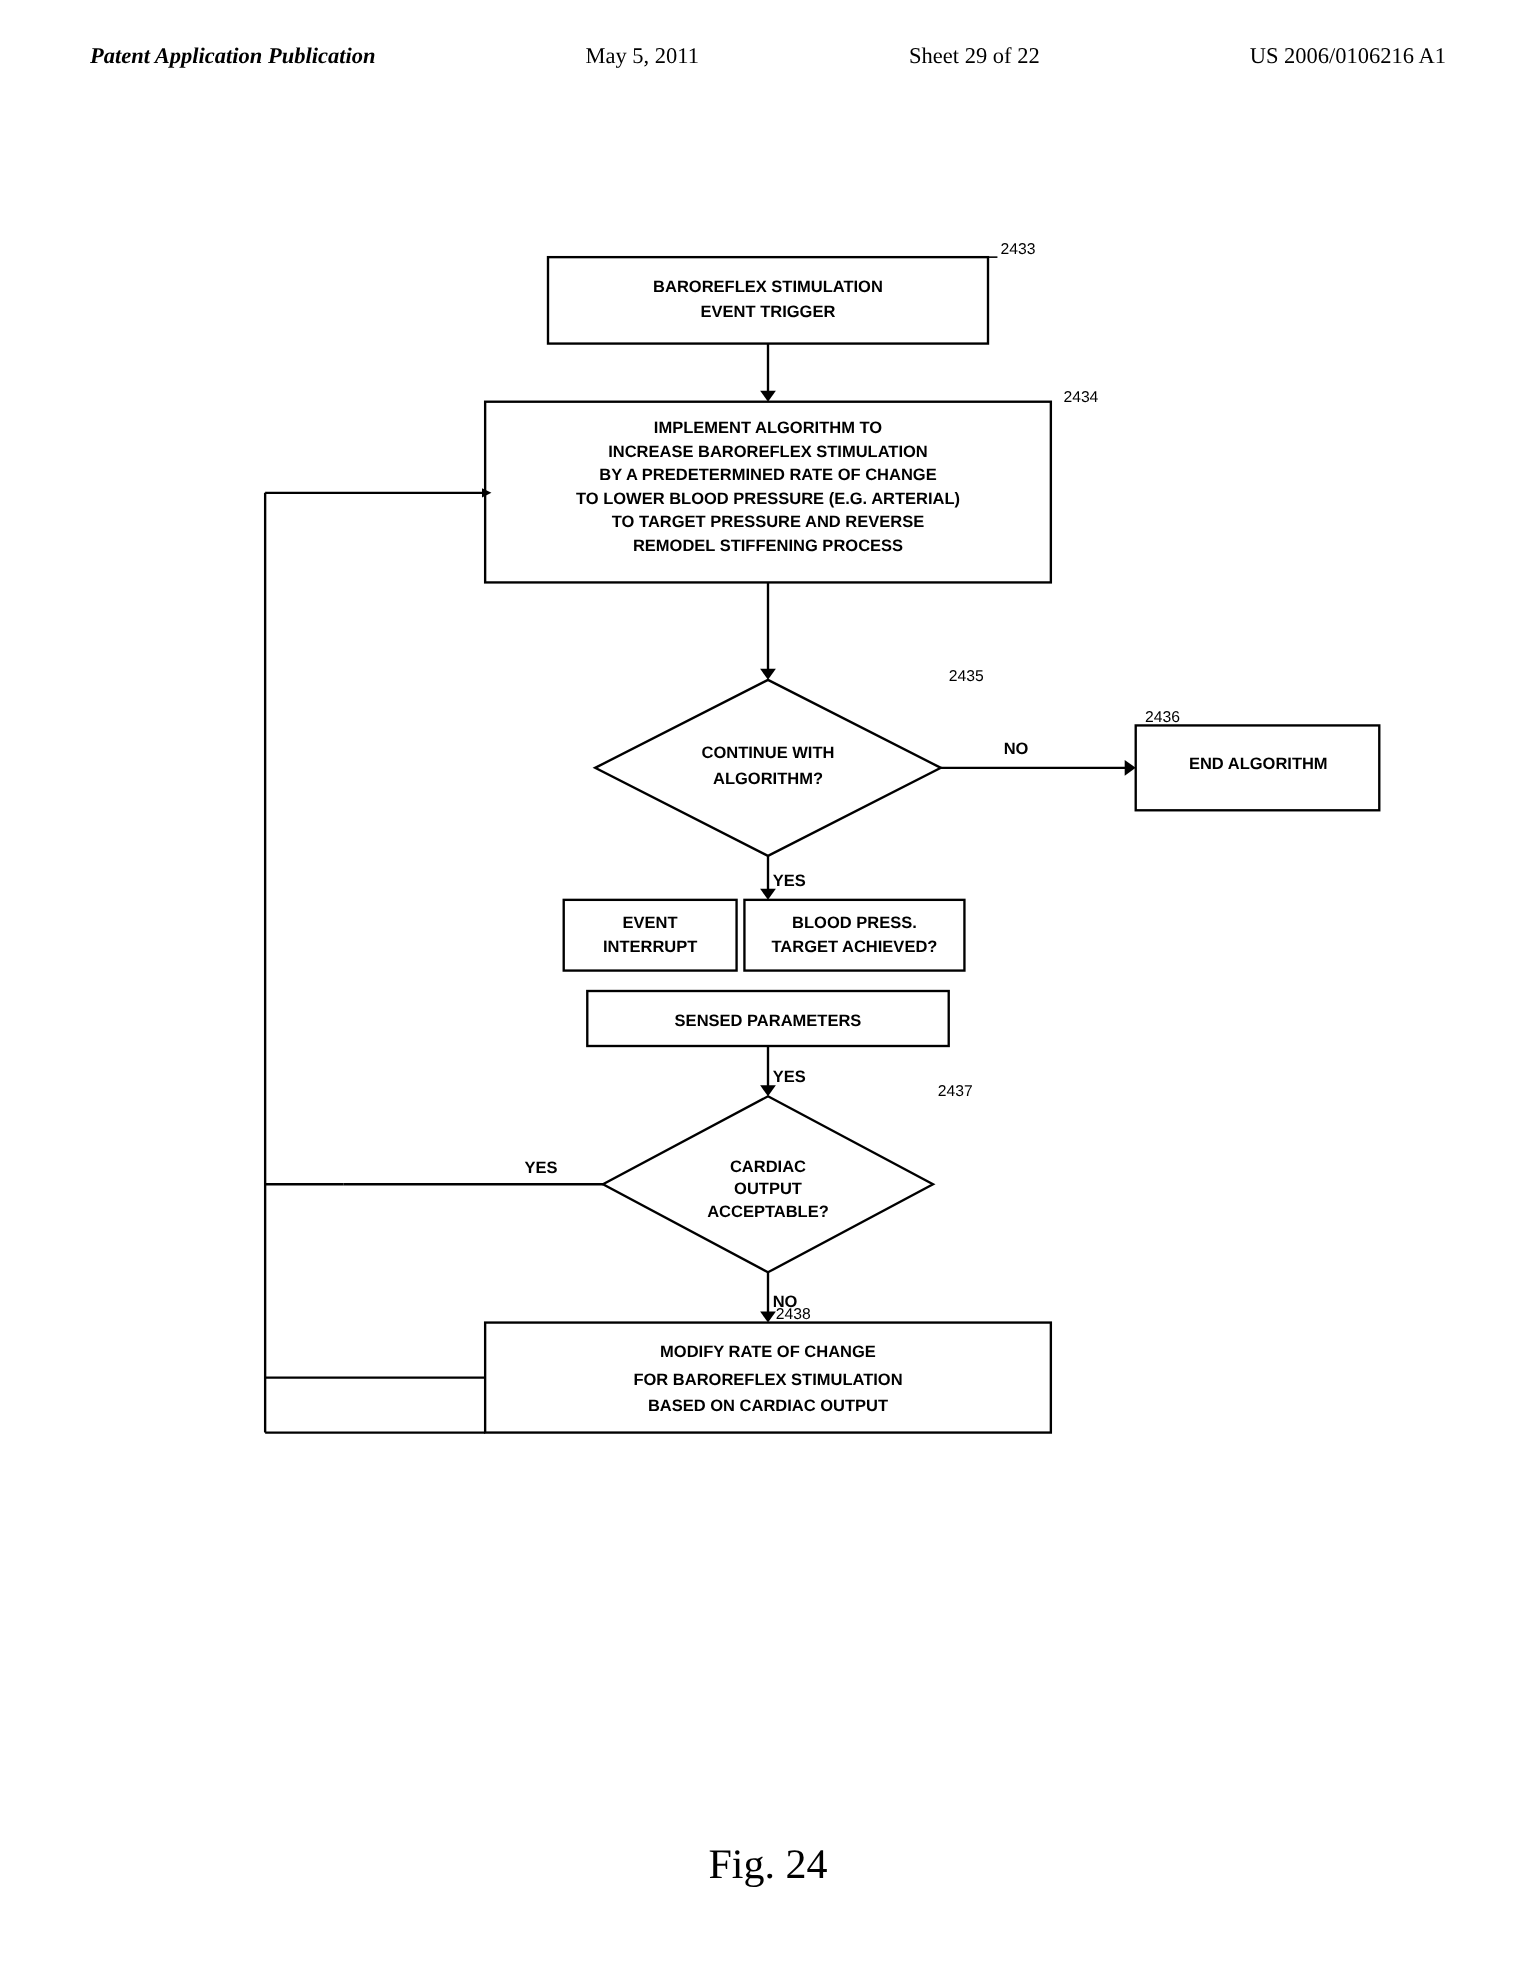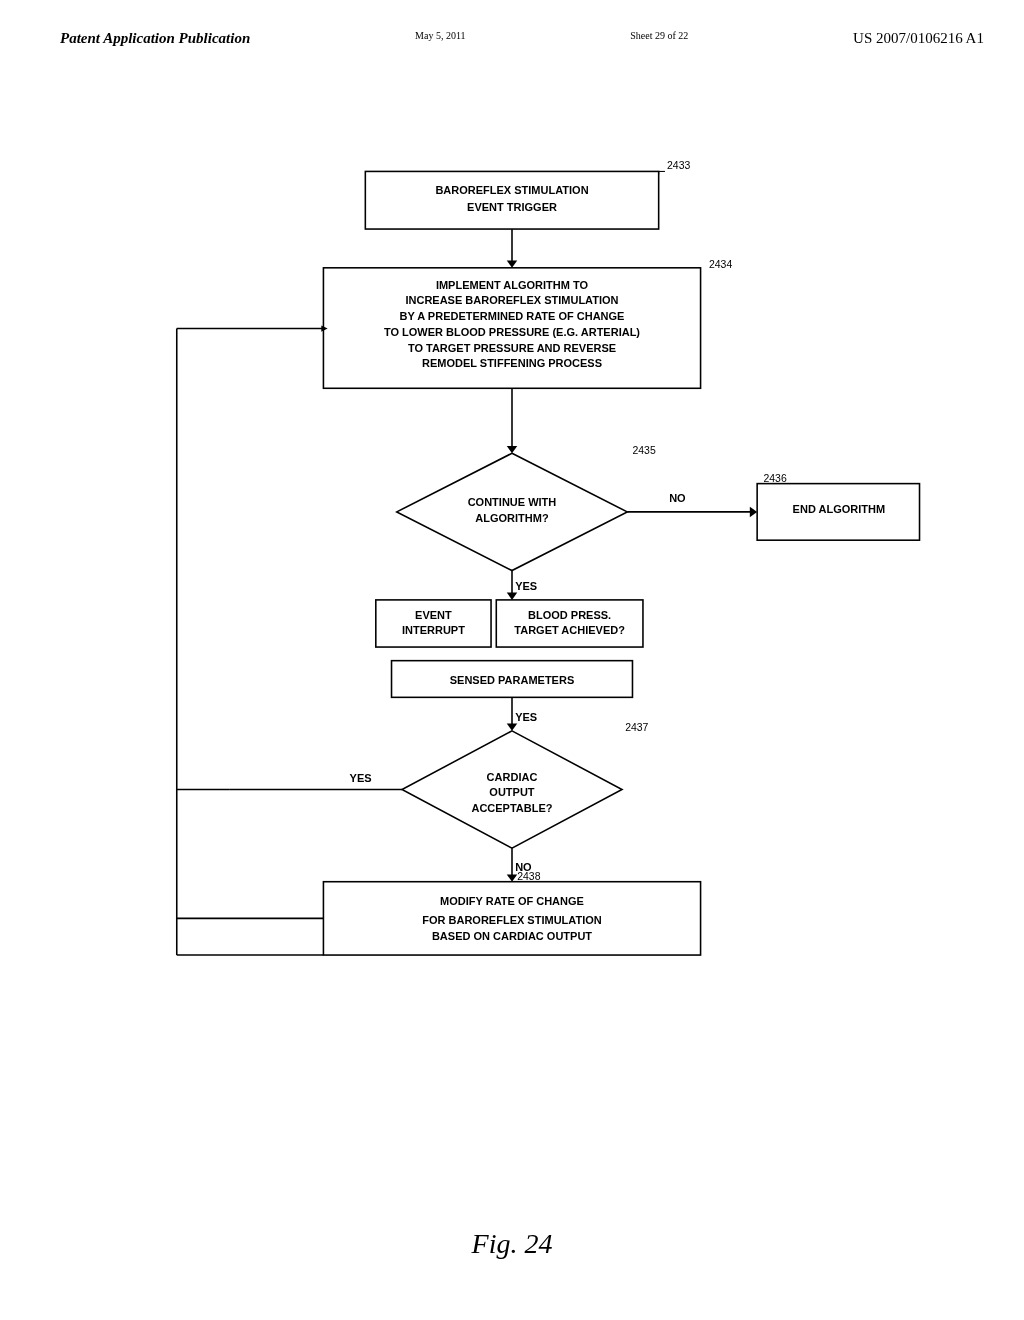--- a/index.html
+++ b/index.html
@@ -8,32 +8,32 @@
       height: 1320px;
       background: #ffffff;
       font-family: 'Times New Roman', Times, serif;
       position: relative;
       overflow: hidden;
     }
 
     .header {
       display: flex;
       justify-content: space-between;
-      align-items: flex-start;
-      padding: 30px 40px 0 60px;
+      align-items: flex-end;
+      padding: 30px 60px 0 60px;
       font-size: 15px;
     }
 
     .header-left {
       font-weight: bold;
       font-style: italic;
     }
 
     .header-center {
-      font-size: 10px;
+      font-size: 15px;
     }
 
     .header-right {
       font-size: 15px;
     }
 
     .diagram-container {
       position: absolute;
       top: 140px;
       left: 0;
@@ -44,33 +44,32 @@
     svg {
       width: 100%;
       height: 100%;
     }
 
     .fig-caption {
       position: absolute;
       bottom: 60px;
       left: 50%;
       transform: translateX(-50%);
-      font-style: italic;
       font-size: 28px;
       font-family: 'Times New Roman', Times, serif;
     }
   </style>
 </head>
 <body>
 
 <div class="header">
   <span class="header-left">Patent Application Publication</span>
   <span class="header-center">May 5, 2011</span>
   <span class="header-center">Sheet 29 of 22</span>
-  <span class="header-right">US 2007/0106216 A1</span>
+  <span class="header-right">US 2006/0106216 A1</span>
 </div>
 
 <div class="diagram-container">
   <svg viewBox="0 0 900 1050" xmlns="http://www.w3.org/2000/svg">
 
     <style>
       text { font-family: Arial, sans-serif; font-size: 11px; }
       .label-small { font-size: 10px; }
       .bold-text { font-weight: bold; font-size: 10.5px; }
       .ref-num { font-size: 10px; }

